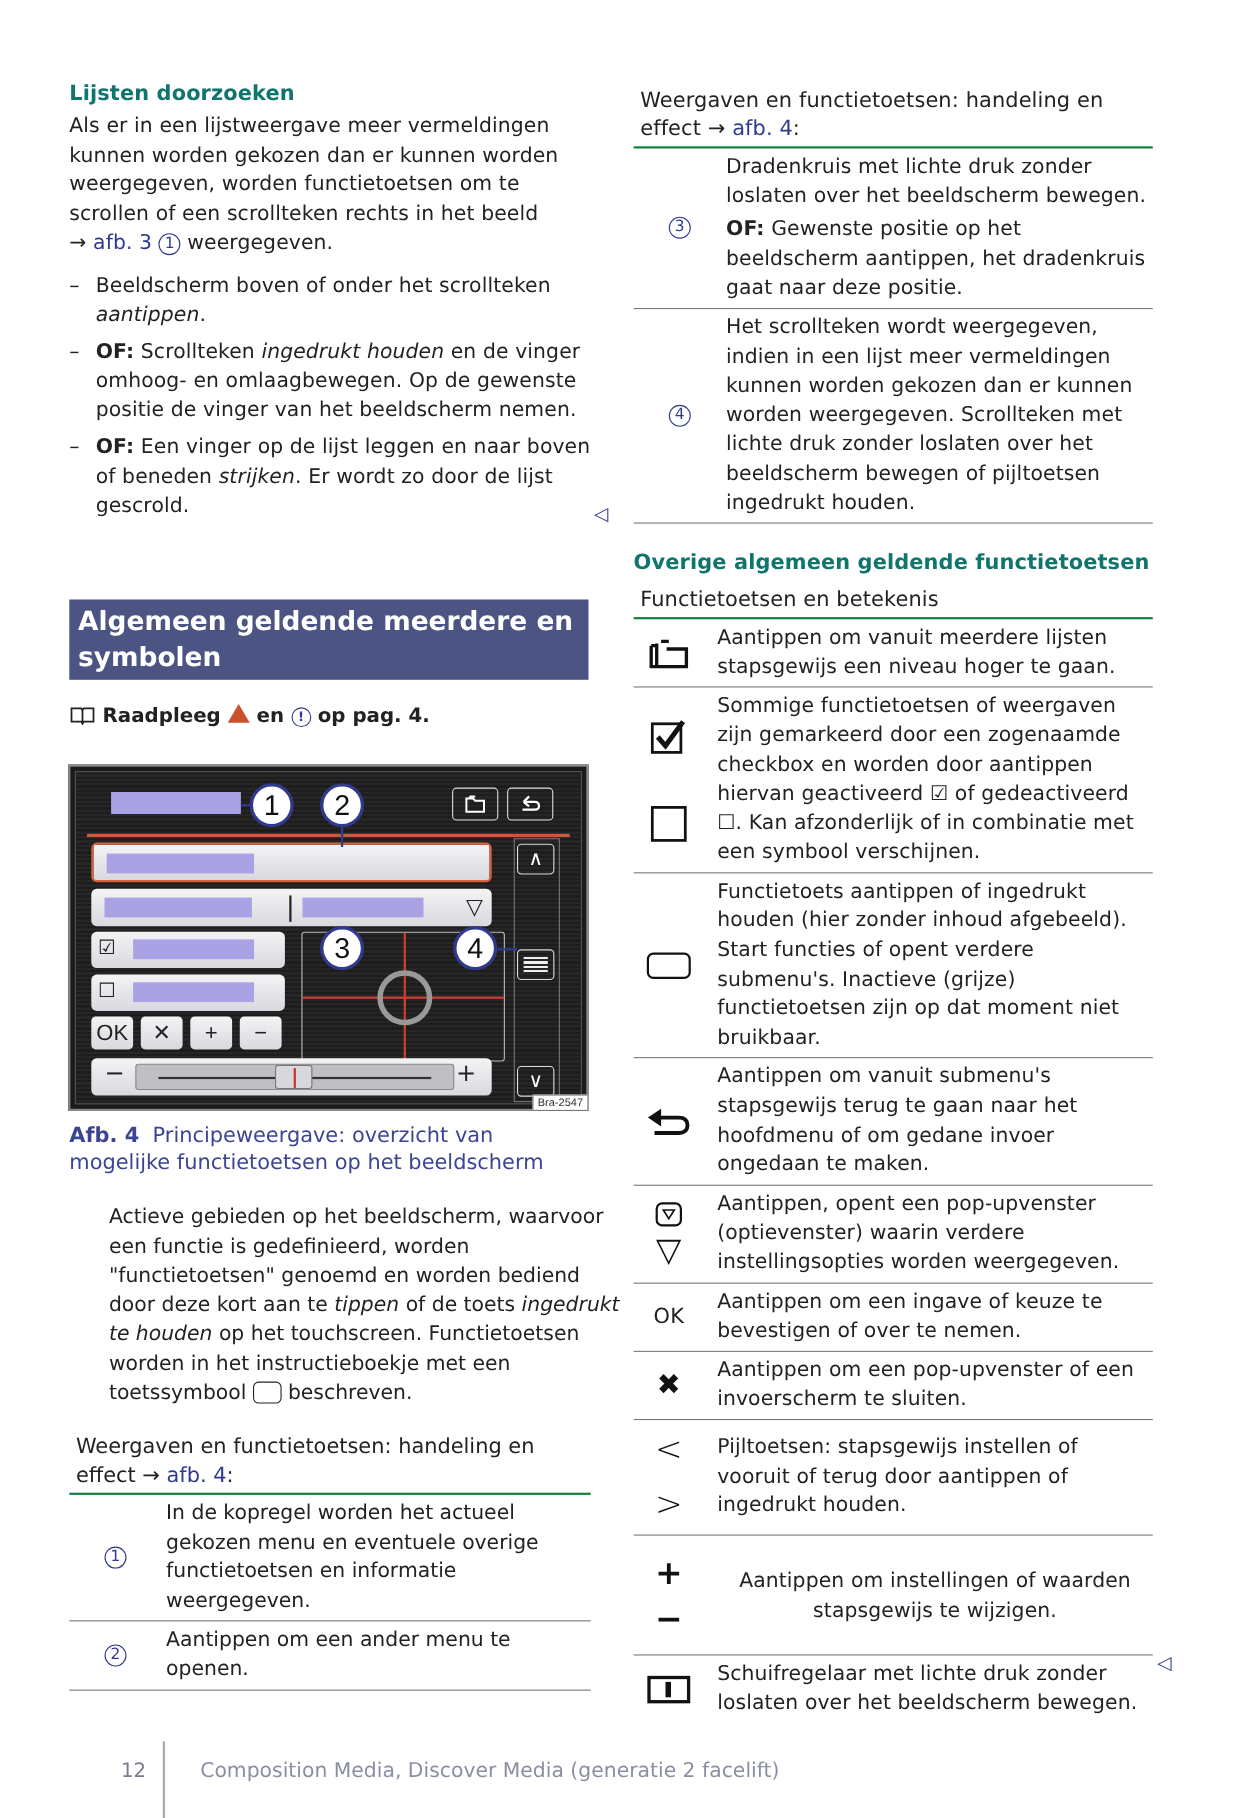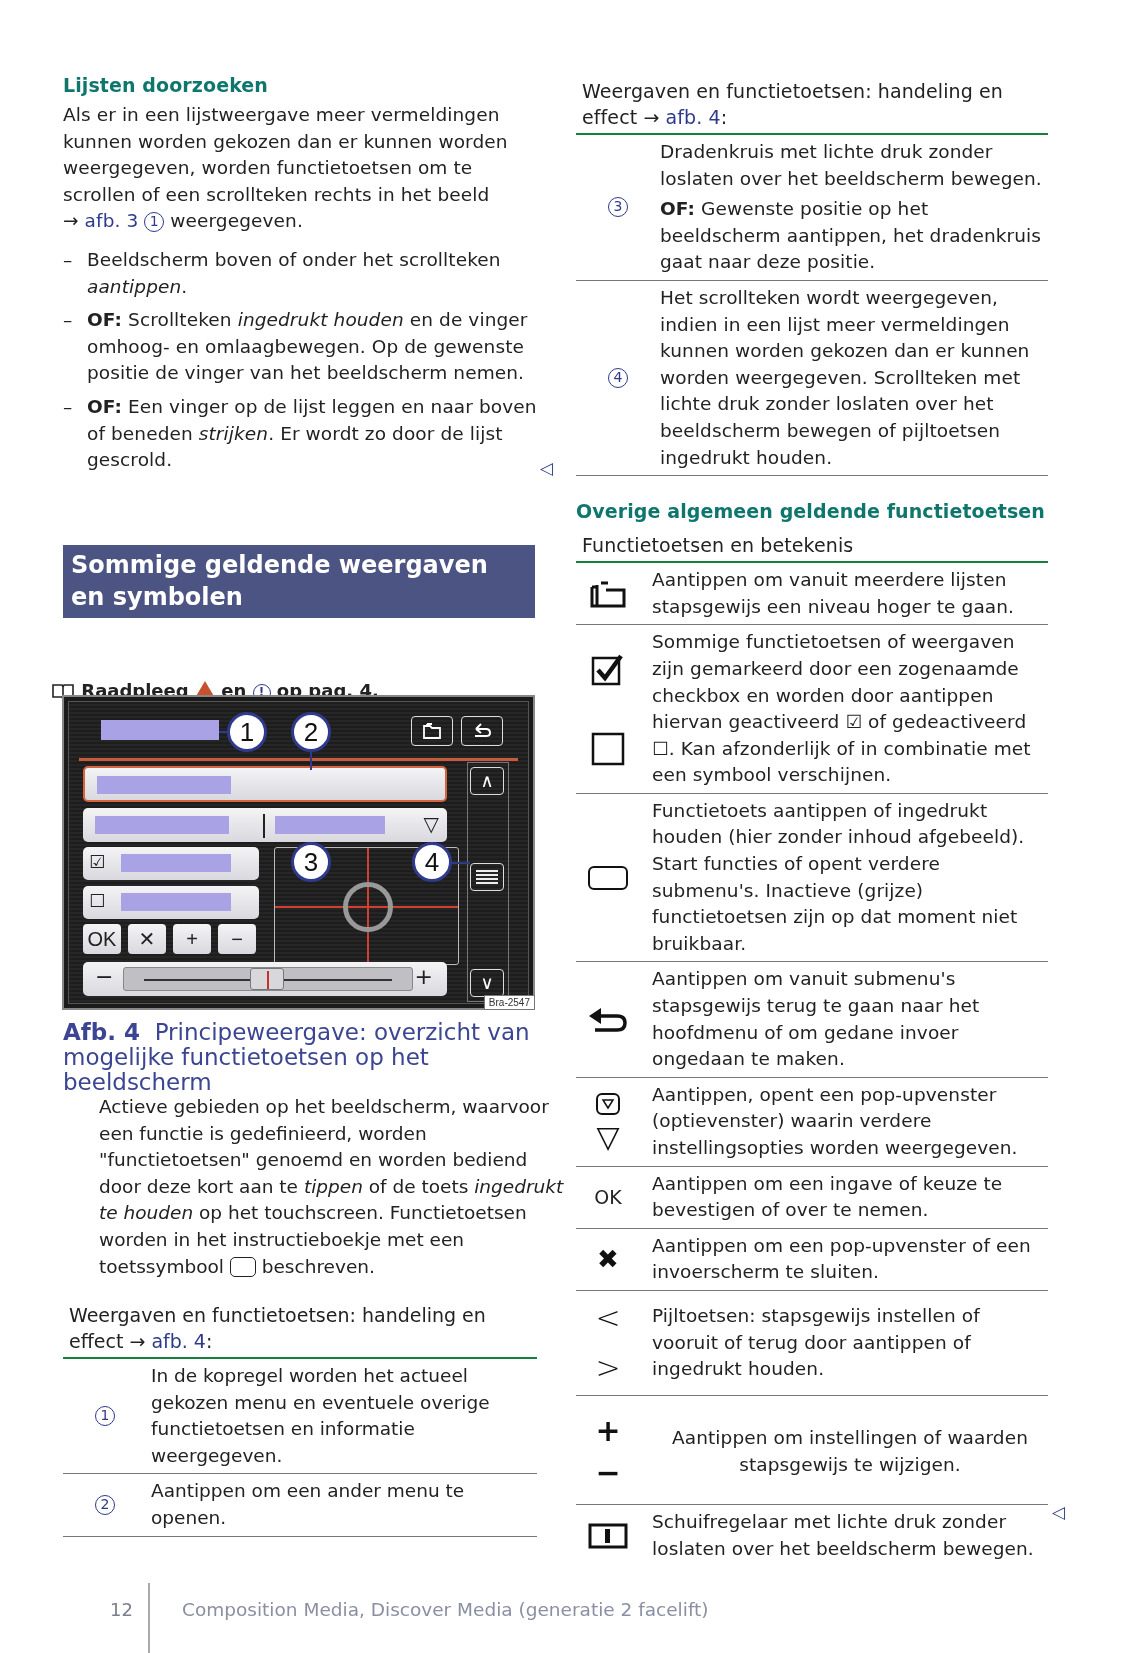--- a/index.html
+++ b/index.html
@@ -10,21 +10,21 @@
   .right { left: 576px; top: 78px; width: 472px; }
   .h3 { font-weight: bold; font-size: 19px; line-height: 26px; color: #0f766e; }
   .p { margin-top: 4px; }
   .blue { color: #2f3a8c; }
   .num { display: inline-block; width: 20px; height: 20px; border: 1.6px solid #2f3a8c; border-radius: 50%; color: #2f3a8c; font-size: 14px; line-height: 17px; text-align: center; vertical-align: 1px; }
   .dash-list { list-style: none; margin-top: 12px; }
   .dash-list li { position: relative; padding-left: 24px; margin-bottom: 7px; }
   .dash-list li::before { content: "\2013"; position: absolute; left: 0; top: 0; }
   .endmark { color: #2f3a8c; font-size: 17px; position: absolute; }
   .banner { position: absolute; left: 63px; top: 545px; width: 472px; height: 73px; background: #4b5483; color: #fff; font-weight: bold; font-size: 24px; line-height: 32px; padding: 4px 8px; }
-  .consult { position: absolute; left: 51px; top: 640px; font-size: 18px; font-weight: bold; margin-top: 40px; }
+  .consult { position: absolute; left: 63px; top: 640px; font-size: 18px; font-weight: bold; }
   .warn { display: inline-block; width: 0; height: 0; border-left: 10px solid transparent; border-right: 10px solid transparent; border-bottom: 17px solid #c9502c; vertical-align: -1px; position: relative; }
   .info { display: inline-block; width: 18px; height: 18px; border: 1.5px solid #2f3a8c; border-radius: 50%; color: #2f3a8c; font-size: 12px; line-height: 15px; text-align: center; font-weight: bold; vertical-align: 1px; }
 
   
   .figure { position: absolute; left: 62px; top: 695px; width: 473px; height: 315px; background: #1b1b1b; border: 2px solid #888; }
   .fig-inner { position: absolute; inset: 4px; background: repeating-linear-gradient(#1d1d1d 0 2px, #262626 2px 4px); border: 1px solid #555; }
   .hdr-bar { position: absolute; left: 32px; top: 18px; width: 118px; height: 20px; background: #a9a3e6; }
   .hdr-line { position: absolute; left: 10px; right: 10px; top: 56px; height: 3px; background: #c85a3c; }
   .fbtn { position: absolute; background: linear-gradient(#f4f4f6, #d8d8de); border-radius: 5px; }
   .fbtn .pv { position: absolute; background: #a9a3e6; }
@@ -32,21 +32,21 @@
   .dkbtn { position: absolute; border: 1.5px solid #ddd; border-radius: 4px; color: #fff; text-align: center; }
   .callout { position: absolute; width: 40px; height: 40px; border-radius: 50%; background: #fff; border: 3px solid #2f3a8c; color: #111; font-size: 26px; line-height: 34px; text-align: center; font-family: "Liberation Sans", sans-serif; }
   .crossbox { position: absolute; left: 205px; top: 145px; width: 185px; height: 118px; border: 1.5px solid #bbb; border-radius: 3px; }
   .cross-v { position: absolute; left: 92px; top: 0; bottom: 0; width: 2px; background: #d04030; }
   .cross-h { position: absolute; top: 58px; left: 0; right: 0; height: 2px; background: #d04030; }
   .cross-c { position: absolute; left: 68px; top: 34px; width: 50px; height: 50px; border: 5px solid #999; border-radius: 50%; }
   .scroll-track { position: absolute; left: 398px; top: 60px; width: 42px; height: 240px; border: 1.5px solid #777; }
   .smallkey { position: absolute; width: 38px; height: 30px; background: linear-gradient(#f4f4f6, #d8d8de); border-radius: 4px; font-size: 20px; line-height: 30px; text-align: center; color: #222; font-family: "Liberation Sans", sans-serif; }
   .tag { position: absolute; right: -2px; bottom: -2px; background: #fff; color: #333; font-size: 10px; padding: 1px 4px; border: 1px solid #777; font-family: "Liberation Sans", sans-serif; }
 
-  .caption { position: absolute; left: 63px; top: 1020px; width: 472px; font-size: 23px; line-height: 25px; color: #3b4593; }
+  .caption { position: absolute; left: 63px; top: 1020px; width: 472px; font-size: 19px; line-height: 25px; color: #3b4593; }
   .caption b { font-weight: bold; }
   .para2 { position: absolute; left: 63px; top: 1094px; width: 474px; font-size: 18.5px; line-height: 26.6px; margin-left: 36px; }
   .keysym { display: inline-block; width: 26px; height: 20px; border: 1.6px solid #222; border-radius: 5px; vertical-align: -4px; }
 
   .tbl-title { font-weight: normal; font-size: 19px; line-height: 26px; padding-left: 6px; padding-bottom: 3px; border-bottom: 2px solid #15803d; }
   .row { display: flex; border-bottom: 1.2px solid #777; padding: 4px 0 4px 0; }
   .row .sym { width: 84px; flex: none; display: flex; align-items: center; justify-content: center; }
   .row .txt { flex: 1; }
   .ltbl { position: absolute; left: 63px; top: 1302px; width: 474px; font-size: 18.5px; line-height: 26.6px; }
   .ltbl .row .sym { width: 84px; }
@@ -78,21 +78,21 @@
     <span>weergegeven.</span>
   </div>
   <ul class="dash-list">
     <li><b></b><span>Beeldscherm boven of onder het scrollteken </span><i>aantippen</i><span>.</span></li>
     <li><b>OF:</b><span> Scrollteken </span><i>ingedrukt houden</i><span> en de vinger omhoog- en omlaagbewegen. Op de gewenste positie de vinger van het beeldscherm nemen.</span></li>
     <li><b>OF:</b><span> Een vinger op de lijst leggen en naar boven of beneden </span><i>strijken</i><span>. Er wordt zo door de lijst gescrold.</span></li>
   </ul>
 </div>
 <span class="endmark" style="left:540px; top:458px;">◁</span>
 
-<div class="banner">Sommige geldende weergaven en symbolen</div>
+<div class="banner">Algemeen geldende meerdere en symbolen</div>
 
 <div class="consult">
   <span style="display:inline-block;vertical-align:-3px;">
     <svg width="24" height="18" viewBox="0 0 24 18">
         <path d="M2 3 L11 3 L12 5 L13 3 L22 3 L22 15 L13 15 L12 17 L11 15 L2 15 Z M12 5 L12 16" fill="none" stroke="#222" stroke-width="1.6"></path>
       </svg>
   </span>
   <span>Raadpleeg</span>
   <span class="warn"></span>
   <span>en</span>

